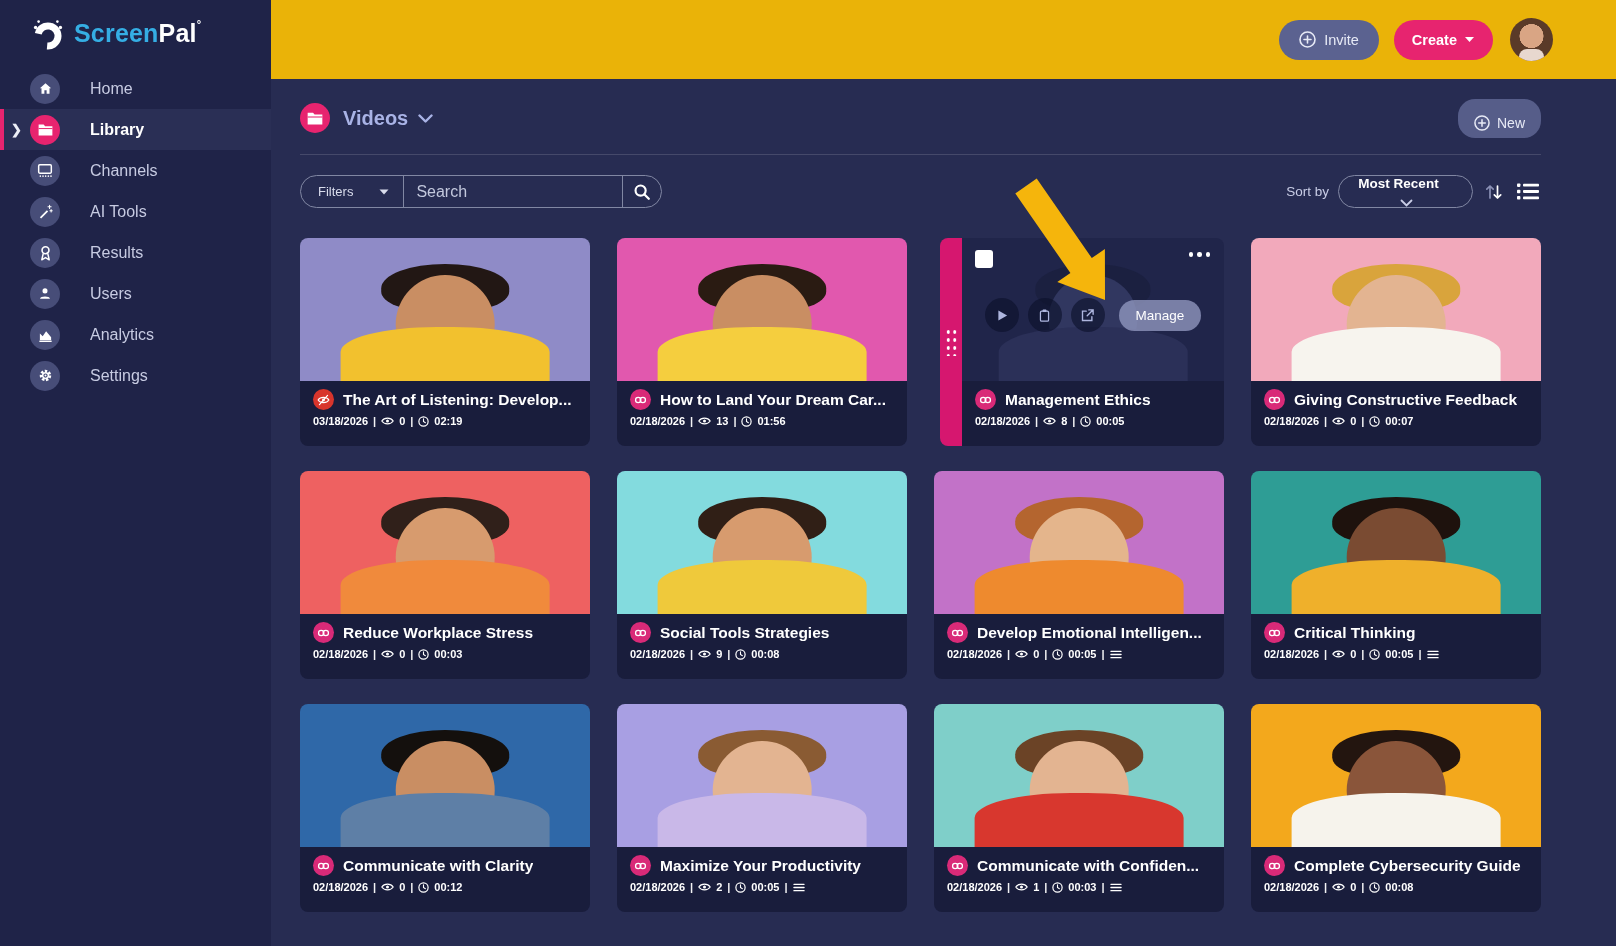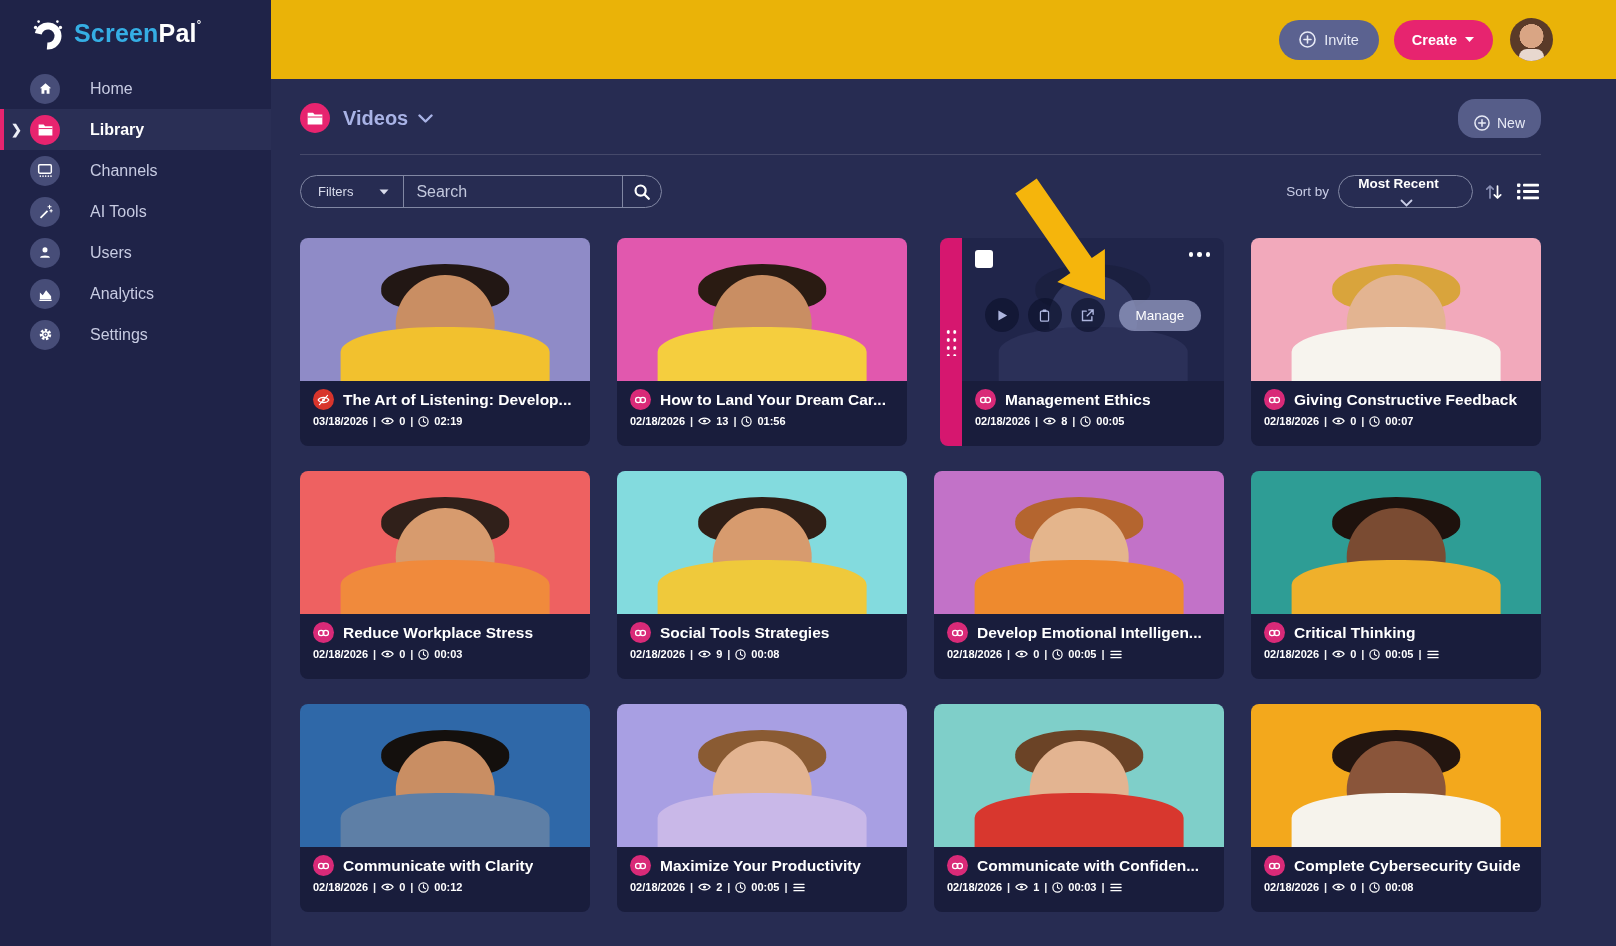--- a/index.html
+++ b/index.html
@@ -158,20 +158,30 @@
 
     <span class="circ">
           <svg width="15" height="15" viewBox="0 0 24 24">
             <path d="M3 21L14.2 9.8l2 2L5 23z" fill="#fff"></path>
             <path d="M18.5 2v5M16 4.5h5M21 9v3.6M19.2 10.8h3.6" stroke="#fff" stroke-width="1.7" stroke-linecap="round"></path>
           </svg>
         </span>
     <span class="lbl">AI Tools</span>
   </div>
 
+  <div class="nav-item">
+
+    <span class="circ">
+          <svg width="15" height="16" viewBox="0 0 24 26">
+            <circle cx="12" cy="8.5" r="5.6" fill="none" stroke="#fff" stroke-width="2.6"></circle>
+            <path d="M8.4 13.5L6 24l6-3.6L18 24l-2.4-10.5" fill="none" stroke="#fff" stroke-width="2.4" stroke-linejoin="round"></path>
+          </svg>
+        </span>
+    <span class="lbl">Results</span>
+  </div>
 
   <div class="nav-item">
 
     <span class="circ">
           <svg width="14" height="15" viewBox="0 0 24 24">
             <circle cx="12" cy="7.5" r="4.3" fill="#fff"></circle>
             <path d="M3.5 21c0-5 17-5 17 0z" fill="#fff"></path>
           </svg>
         </span>
     <span class="lbl">Users</span>

